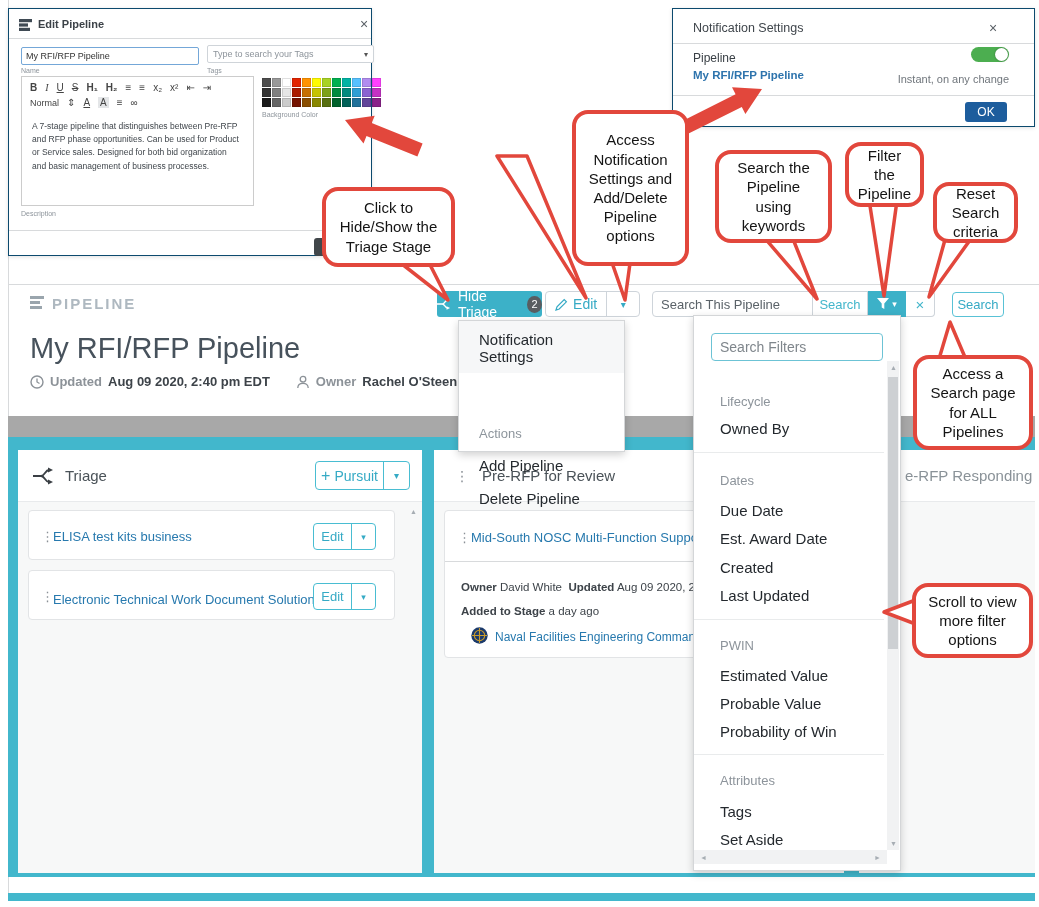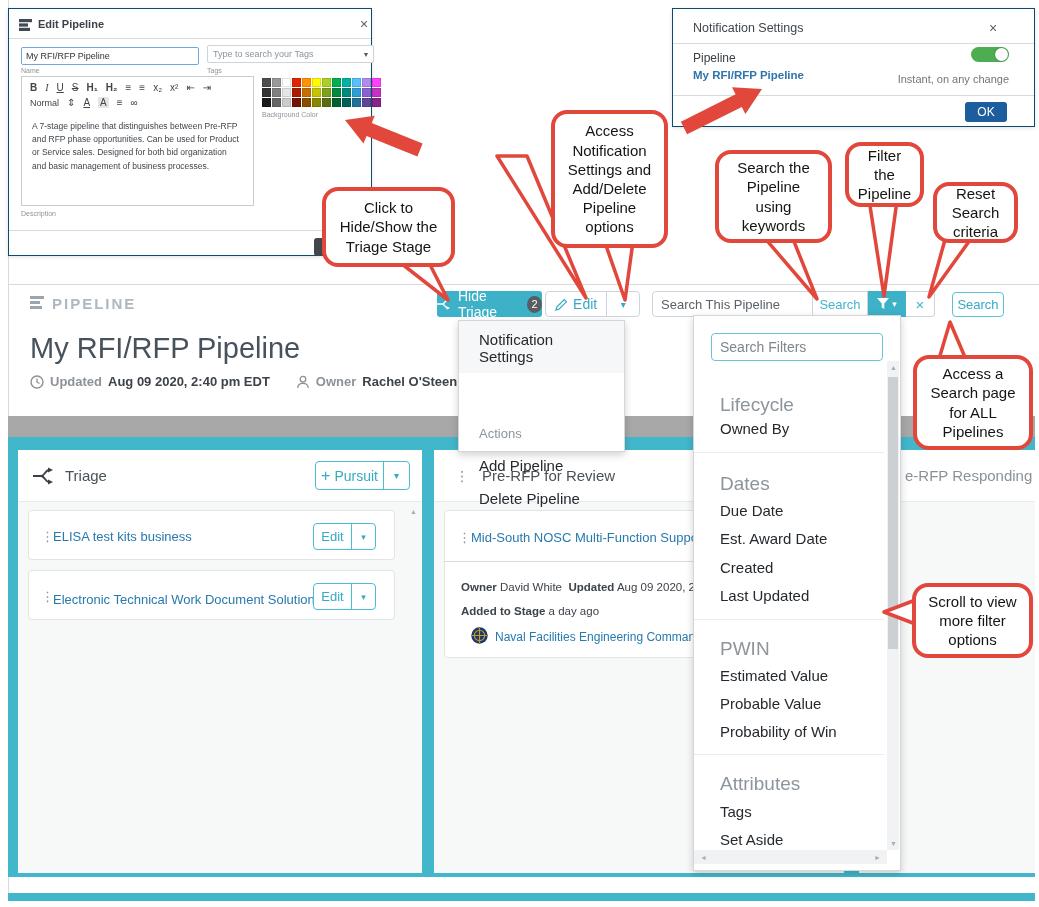--- a/index.html
+++ b/index.html
@@ -72,21 +72,21 @@
   .kv b { font-weight:700; }
   .scroll-gl { color:#a6adb3; font-size:7px; }
 
   
   .menu { background:#fff; border:1px solid #d4d6d8; box-shadow:0 3px 8px rgba(0,0,0,.18); }
   .menu-item { font-size:15px; color:#24292e; padding:8px 20px; cursor:pointer; }
   .menu-item.hl { background:#f6f7f8; }
   .menu-head { font-size:13px; color:#8d959c; padding:8px 20px;margin-top:45px; }
   .fp-input { border:1px solid #6cc3d5; border-radius:4px; font-size:14px; color:#495057; padding:0 8px; font-family:"Liberation Sans",sans-serif; }
   .fp-input::placeholder { color:#7f868c; opacity:1; }
-  .fp-head { font-size:19px; color:#8d949b; }
+  .fp-head { font-size:13px; color:#8d949b; }
   .fp-item { font-size:15px; color:#24292e; cursor:pointer; }
   .fp-div { background:#e9ebec; height:1px; }
   .sb-track { background:#f1f2f3; }
   .sb-thumb { background:#cdd0d3; }
 
   
   .callout { position:absolute; z-index:50; background:#fff; border:4px solid #e2473c; border-radius:16px;
              display:flex; align-items:center; justify-content:center; text-align:center;
              font-size:15px; line-height:1.28; color:#141414; padding:6px 8px; }
   #overlay { position:absolute; left:0; top:0; z-index:40; pointer-events:none; }
@@ -404,20 +404,20 @@
       <polygon points="602,234 634,234 625,300"></polygon>
       <polygon points="757,229 789,229 817,299"></polygon>
       <polygon points="868,193 898,193 884,296"></polygon>
       <polygon points="948,229 978,229 929,297"></polygon>
       <polygon points="936,369 970,369 950,322"></polygon>
       <polygon points="926,596 926,628 884,612"></polygon>
     </g>
   </svg>
 
   <div class="callout" style="left:322px; top:187px; width:133px; height:80px;">Click to Hide/Show the Triage Stage</div>
-  <div class="callout" style="left:551px; top:110px; width:117px; height:138px;text-align:center;">Access Notification Settings and Add/Delete Pipeline options</div>
+  <div class="callout" style="left:572px; top:110px; width:117px; height:156px;text-align:center;">Access Notification Settings and Add/Delete Pipeline options</div>
   <div class="callout" style="left:715px; top:150px; width:117px; height:93px;">Search the Pipeline using keywords</div>
   <div class="callout" style="left:845px; top:142px; width:79px; height:65px;">Filter the Pipeline</div>
   <div class="callout" style="left:933px; top:182px; width:85px; height:61px;">Reset Search criteria</div>
   <div class="callout" style="left:913px; top:355px; width:120px; height:95px;">Access a Search page for ALL Pipelines</div>
   <div class="callout" style="left:912px; top:583px; width:121px; height:75px;">Scroll to view more filter options</div>
 
 </div>
 
 </body></html>

